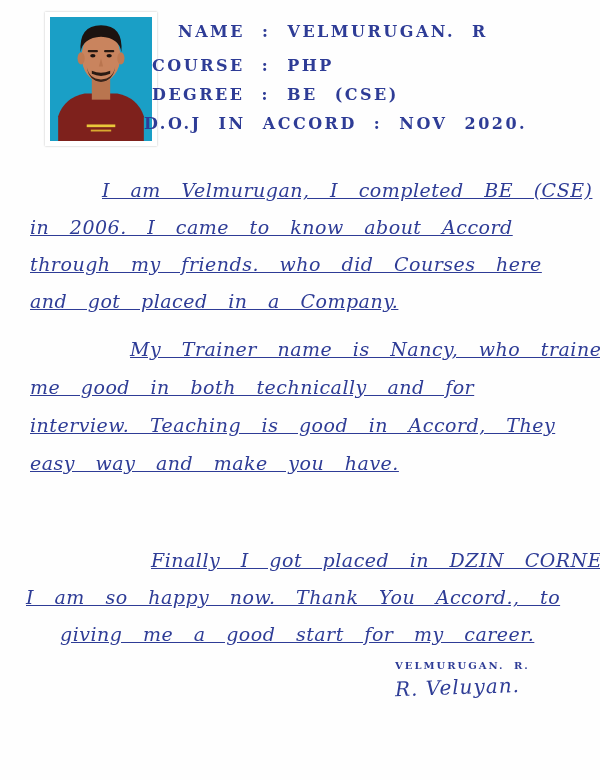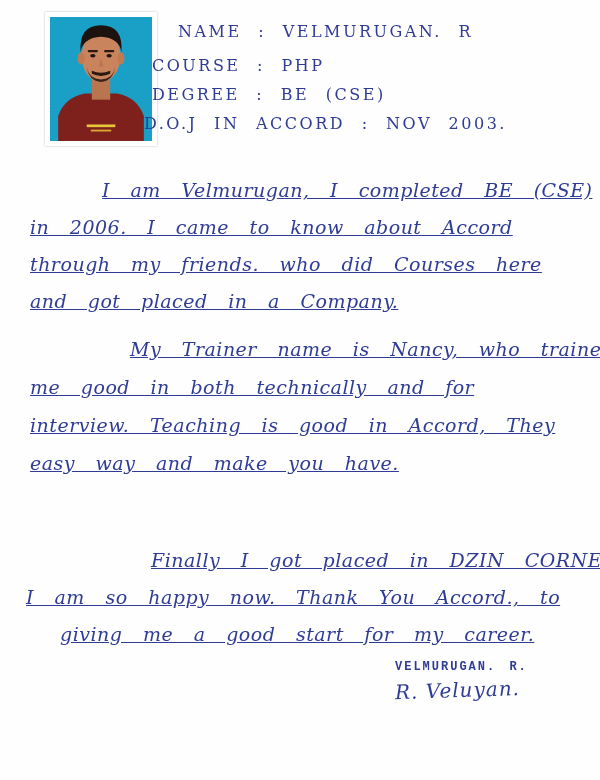--- a/index.html
+++ b/index.html
@@ -11,35 +11,35 @@
   .photo {
     position:absolute; left:45px; top:12px; width:112px; height:134px;
     background:#ffffff; box-shadow:0 0 2px rgba(0,0,0,.25);
     padding:5px; box-sizing:border-box;
   }
   .photo svg { width:100%; height:100%; display:block; }
   
   .ink { color:#2e3c96; }
   .hline {
     position:absolute; font-size:16px; letter-spacing:2.5px; word-spacing:9px;
-    font-weight:normal; white-space:nowrap;
+    font-weight:bold; white-space:nowrap;
   }
   .para { position:absolute; left:30px; width:545px; }
   .line {
     font-style:italic; font-size:19px; line-height:37px;
     word-spacing:14px; letter-spacing:.5px; white-space:nowrap;text-decoration:underline;
   }
   .p2 .line { line-height:38px; }
   .ind70  { padding-left:72px; }
   .ind95  { padding-left:100px; }
   .ind120 { padding-left:125px; }
   .sig {
     position:absolute; left:395px; top:660px; text-align:left;
   }
-  .sig-name { font-size:12px; font-weight:bold; letter-spacing:2px; word-spacing:4px;font-family:Liberation Mono, monospace; }
+  .sig-name { font-size:10px; font-weight:bold; letter-spacing:2px; word-spacing:4px; }
   .sig-script {
     font-style:italic; font-size:20px; letter-spacing:1px;
     transform:rotate(-2deg); margin-top:4px;
   }
 </style>
 </head>
 <body>
 
 <div class="page">
 
@@ -70,21 +70,21 @@
       <path d="M36,48 Q38,62 50,63 Q62,62 64,48 Q62,60 50,60.5 Q38,60 36,48 Z" fill="#3a241a"></path>
 
       <rect x="36" y="104" width="28" height="2.6" fill="#e8c83a"></rect>
       <rect x="40" y="109" width="20" height="1.8" fill="#d8aa30"></rect>
     </svg>
   </div>
 
   <div class="hline ink" style="left:178px; top:22px;">NAME : VELMURUGAN. R</div>
   <div class="hline ink" style="left:152px; top:56px;">COURSE : PHP</div>
   <div class="hline ink" style="left:152px; top:85px;">DEGREE : BE (CSE)</div>
-  <div class="hline ink" style="left:144px; top:114px;">D.O.J IN ACCORD : NOV 2003.</div>
+  <div class="hline ink" style="left:144px; top:114px;">D.O.J IN ACCORD : NOV 2020.</div>
 
   <div class="para p1" style="top:172px;">
     <div class="line ink ind70">I am Velmurugan, I completed BE (CSE)</div>
     <div class="line ink">in 2006. I came to know about Accord</div>
     <div class="line ink">through my friends. who did Courses here</div>
     <div class="line ink">and got placed in a Company.</div>
   </div>
 
   <div class="para p2" style="top:330px;">
     <div class="line ink ind95">My Trainer name is Nancy, who trained</div>

